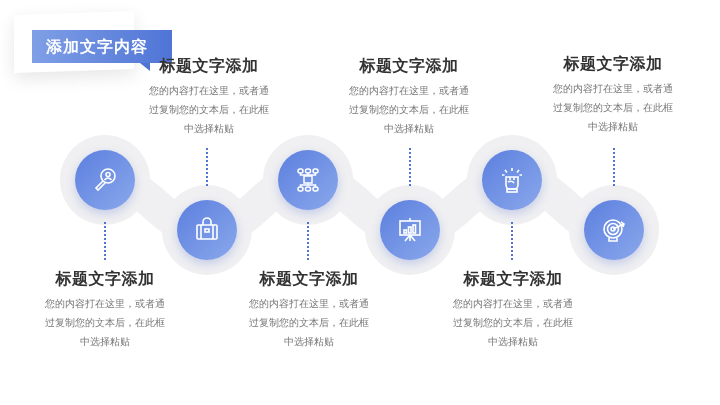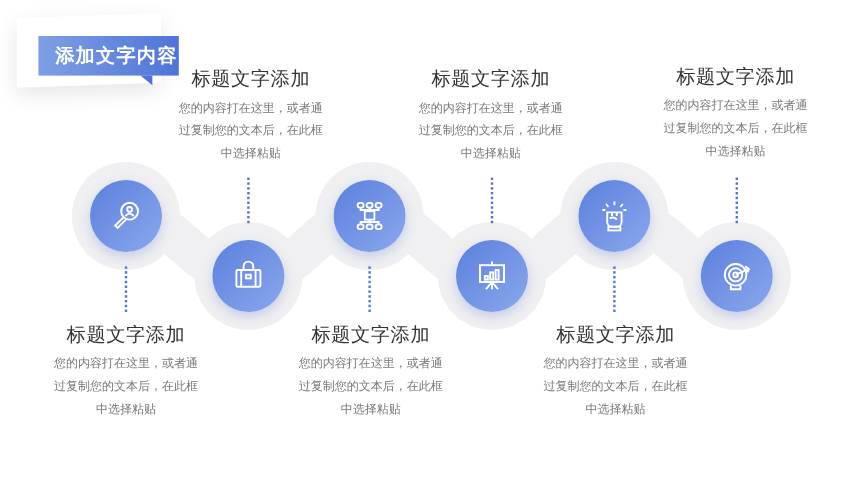--- a/index.html
+++ b/index.html
@@ -1,33 +1,33 @@
 <!DOCTYPE html>
 <html><head>
 <meta charset="utf-8">
 <style>
   html, body { margin:0; padding:0; }
   body { width:720px; height:405px; overflow:hidden; background:#ffffff; position:relative;
          font-family:"DejaVu Sans","Liberation Sans",sans-serif; }
   .slide { position:absolute; left:0; top:0; width:720px; height:405px; }
   .title-bg { position:absolute; left:14px; top:13px; width:120px; height:58px; background:#fff;
               box-shadow:0 6px 18px rgba(0,0,0,0.10); transform:skewY(-2deg); }
-  .title-box { position:absolute; left:32px; top:30px; width:117px; height:33px;
+  .title-box { position:absolute; left:32px; top:30px; width:140px; height:33px;
                background:linear-gradient(90deg,#7f9fe6 0%,#4f74d6 100%); color:#fff;
                font-size:16px; font-weight:bold; line-height:33px; padding-left:14px; box-sizing:border-box; letter-spacing:1px; }
   .title-box::after { content:""; position:absolute; right:22px; bottom:-8px; width:0; height:0;
                border-left:10px solid transparent; border-top:8px solid #4f74d6; }
   svg.band { position:absolute; left:0; top:0; }
   .node { position:absolute; width:60px; height:60px; border-radius:50%;
           background:linear-gradient(135deg,#5b7fde 0%,#8ba8ec 100%);
           box-shadow:0 4px 10px rgba(70,100,200,0.25); display:flex; align-items:center; justify-content:center; }
   .node svg { width:30px; height:30px; }
   .dots { position:absolute; width:2px; border-left:2px dotted #4f74d6; }
   .block { position:absolute; width:150px; text-align:center; }
-  .block .h { font-size:16px; color:#333; font-weight:normal; line-height:22px; letter-spacing:0.5px; }
+  .block .h { font-size:16px; color:#333; font-weight:bold; line-height:22px; letter-spacing:0.5px; }
   .block .p { font-size:10px; color:#777; line-height:19px; margin-top:4px; }
 </style>
 </head>
 <body>
 
 <div class="slide">
   <div class="title-bg"></div>
   <div class="title-box">添加文字内容</div>
 
   <svg class="band" width="720" height="405">

